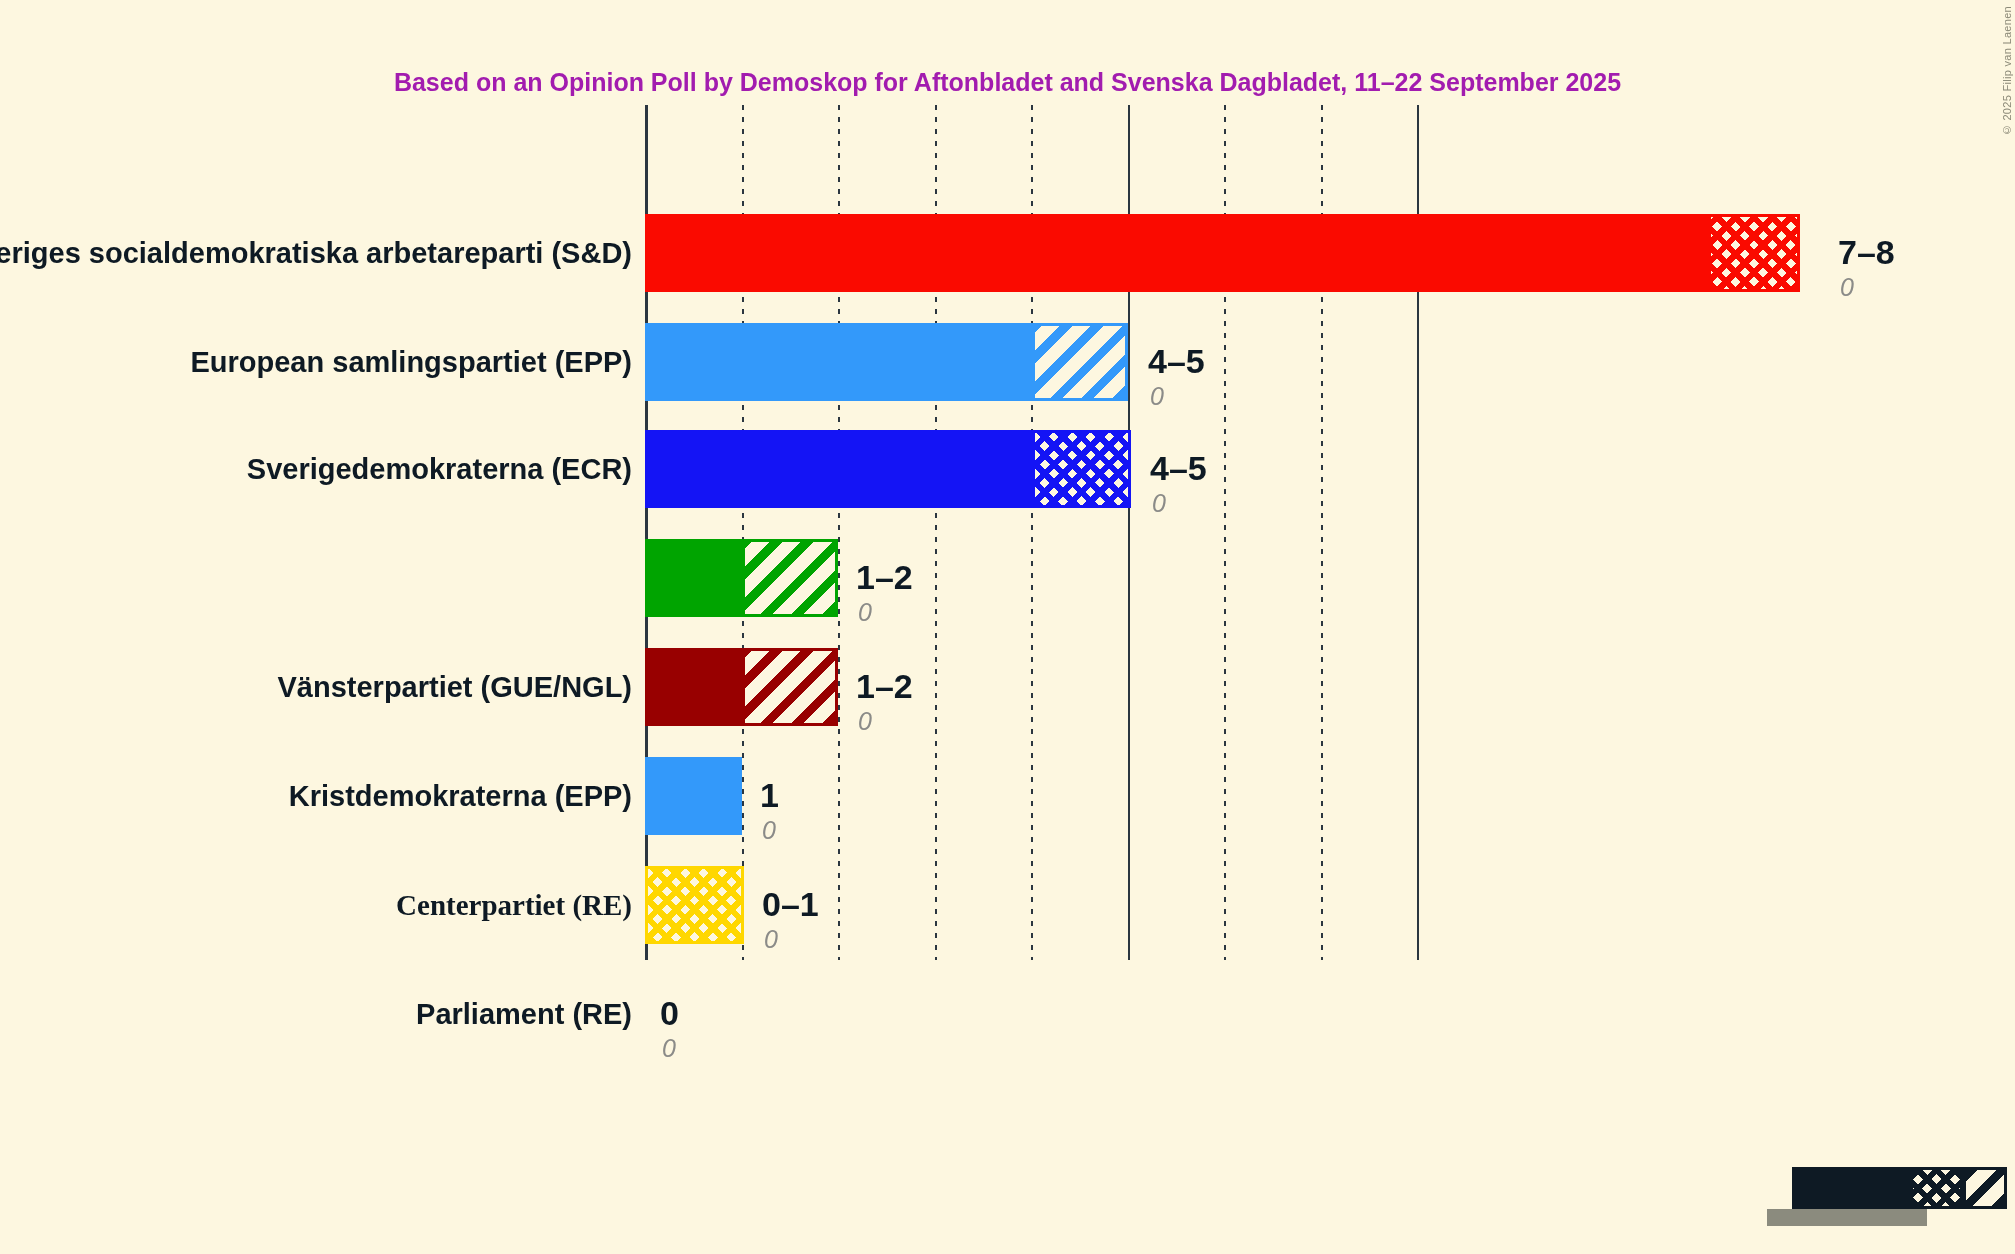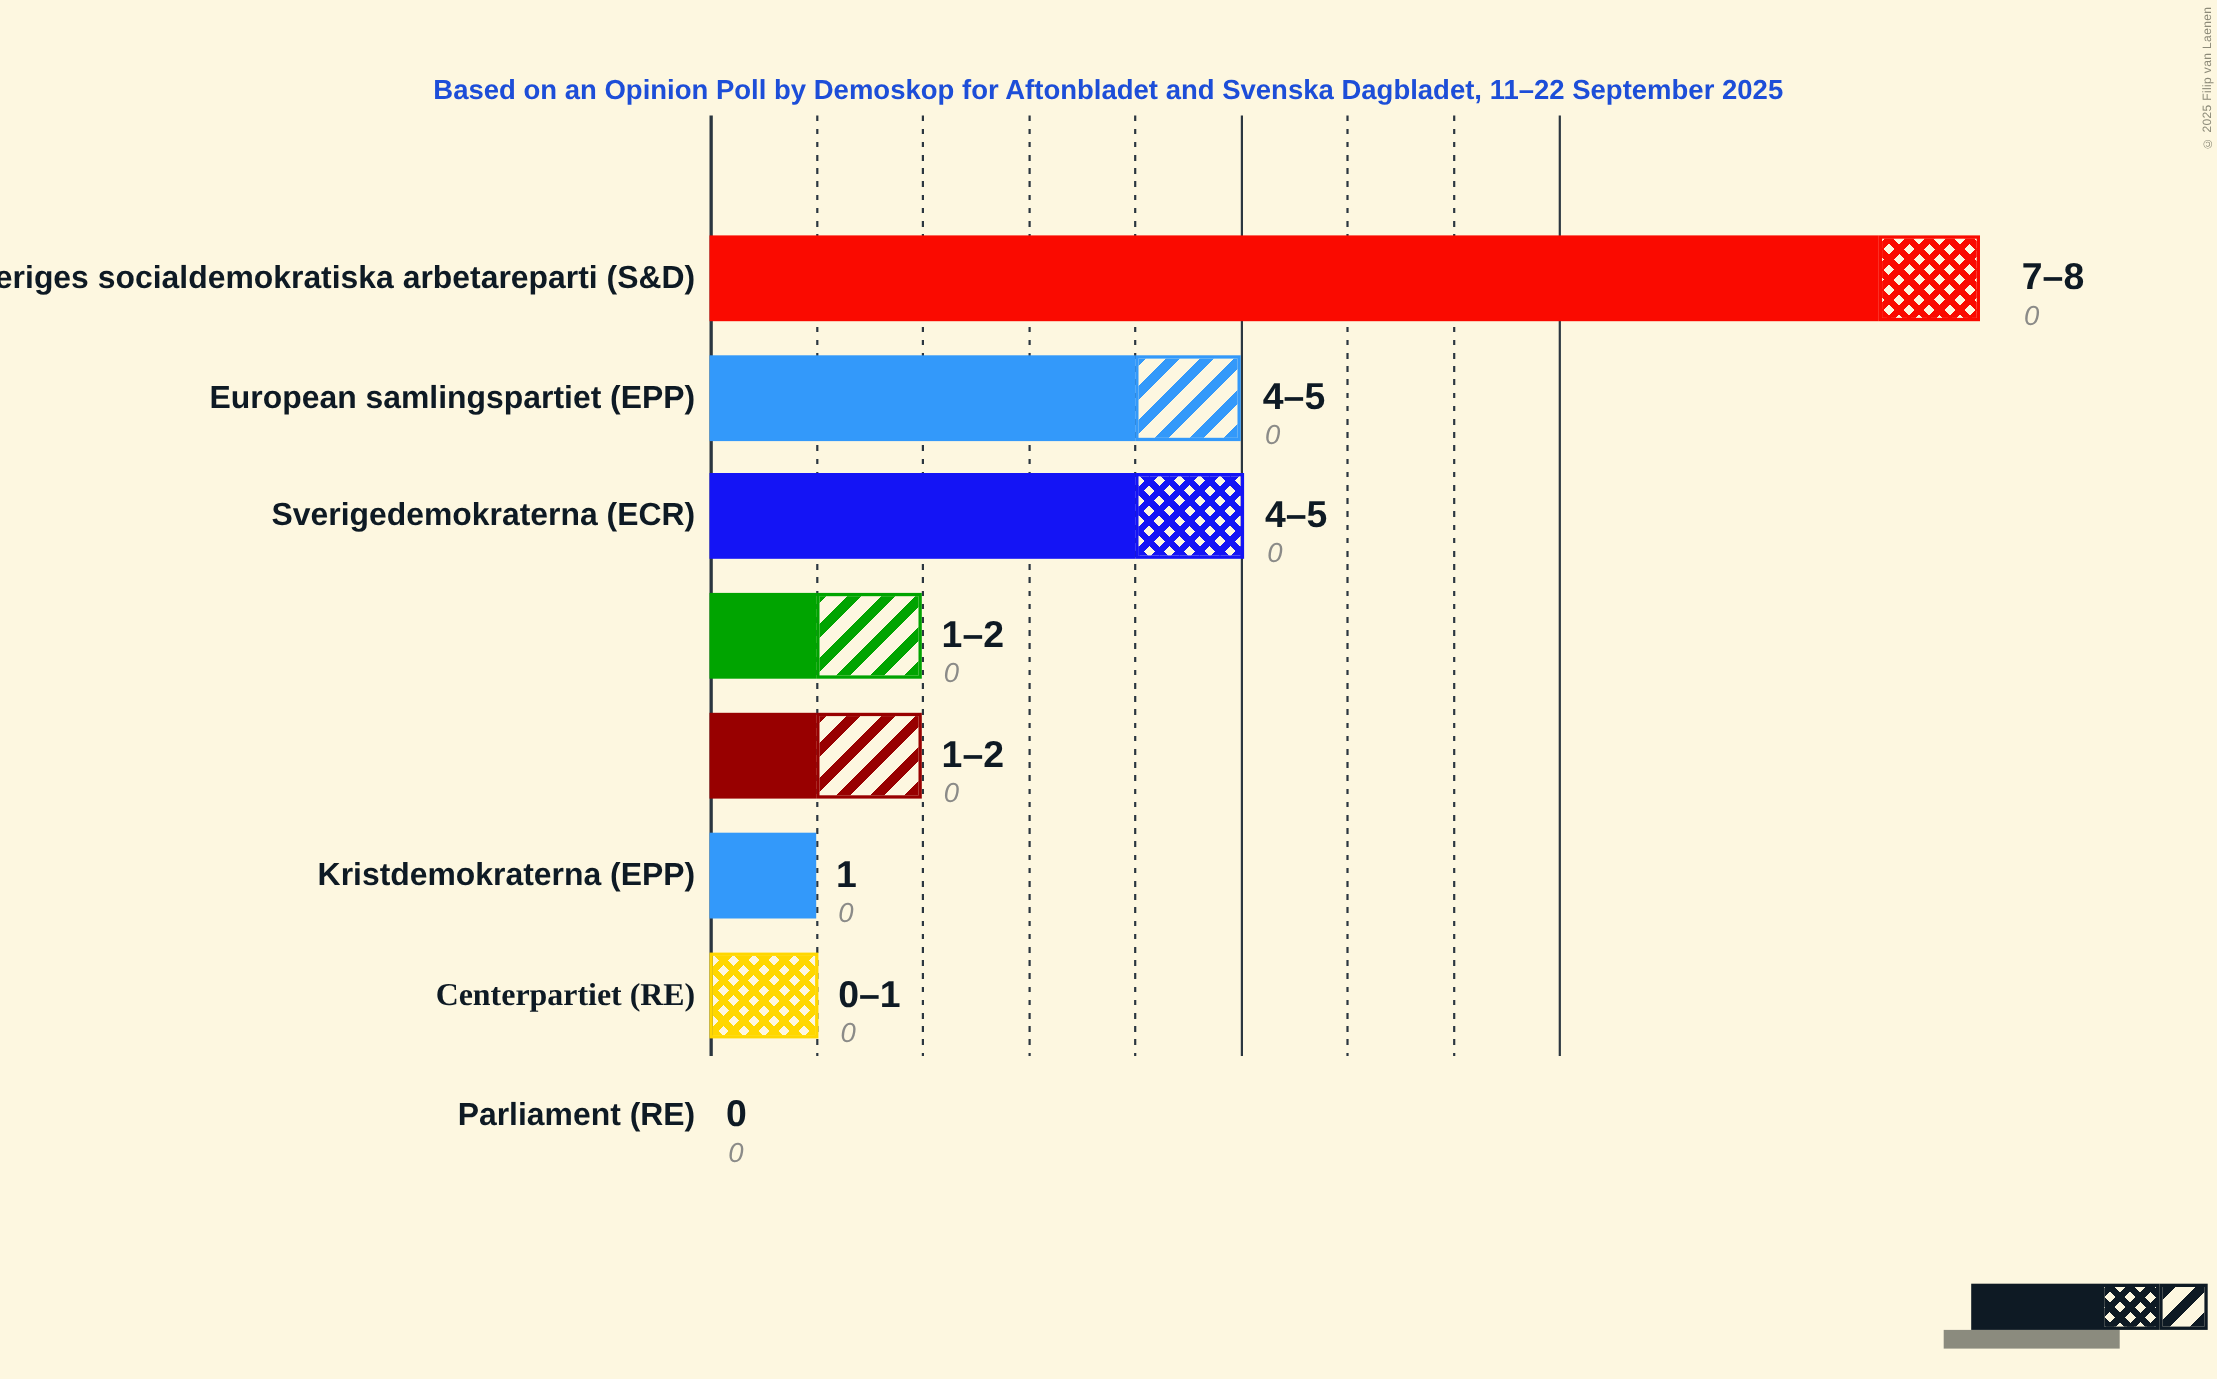--- a/index.html
+++ b/index.html
@@ -16,21 +16,21 @@
   .title{
     position:absolute;top:16px;left:0;width:2015px;
     text-align:center;
     font-size:40px;font-weight:bold;letter-spacing:-0.2px;
     color:#0E1A24;
   }
   .subtitle{
     position:absolute;top:68px;left:0;width:2015px;
     text-align:center;
     font-size:25px;font-weight:bold;
-    color:#1d4ed8;
+    color:#a21caf;
   }
 
   .copyright{
     position:absolute;top:6px;right:2px;
     font-size:11px;color:#8c8a78;
     writing-mode:vertical-rl;
     transform:rotate(180deg);
     transform-origin:center;
     letter-spacing:0.3px;
   }
@@ -144,20 +144,21 @@
         </div>
         <div class="row" style="top: 434px; height: 78px; width: 1370px; position: absolute;">
           <div class="bar" style="top: 0px; height: 78px; width: 193px;">
             <div class="seg solid" style="width: 97px; background: rgb(0, 164, 0);"></div>
             <div class="seg diag" style="width: 96px; box-sizing: border-box; border: 3px solid rgb(0, 164, 0); background-image: repeating-linear-gradient(-45deg, rgb(0, 164, 0) 0px, rgb(0, 164, 0) 9px, transparent 9px, transparent 22px);"></div>
           </div>
           <div class="vallabel" style="left: 211px; top: 21px;">1–2</div>
           <div class="lastres" style="left: 213px; top: 61px;">0</div>
         </div>
         <div class="row" style="top: 543px; height: 78px; width: 1370px; position: absolute;">
+          <div class="rowlabel" style="top: 50%; transform: translateY(-50%);">Vänsterpartiet (GUE/NGL)</div>
           <div class="bar" style="top: 0px; height: 78px; width: 193px;">
             <div class="seg solid" style="width: 97px; background: rgb(152, 0, 0);"></div>
             <div class="seg diag" style="width: 96px; box-sizing: border-box; border: 3px solid rgb(152, 0, 0); background-image: repeating-linear-gradient(-45deg, rgb(152, 0, 0) 0px, rgb(152, 0, 0) 9px, transparent 9px, transparent 22px);"></div>
           </div>
           <div class="vallabel" style="left: 211px; top: 21px;">1–2</div>
           <div class="lastres" style="left: 213px; top: 61px;">0</div>
         </div>
         <div class="row" style="top: 652px; height: 78px; width: 1370px; position: absolute;">
           <div class="rowlabel" style="top: 50%; transform: translateY(-50%);">Kristdemokraterna (EPP)</div>
           <div class="bar" style="top: 0px; height: 78px; width: 97px;">

